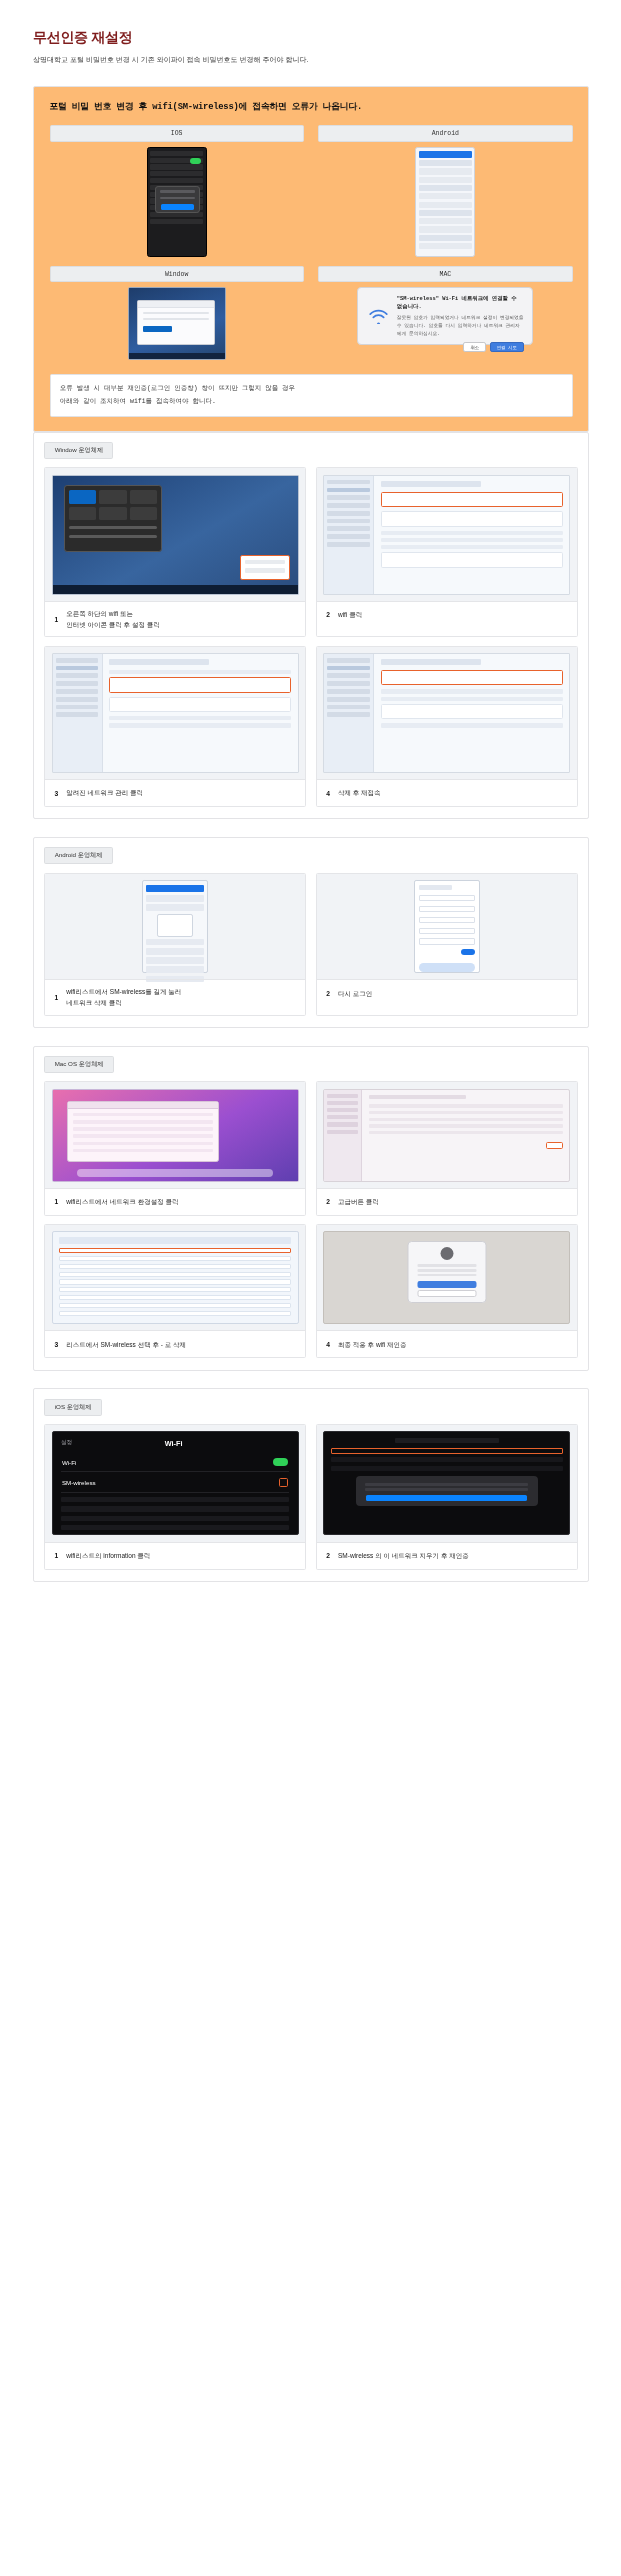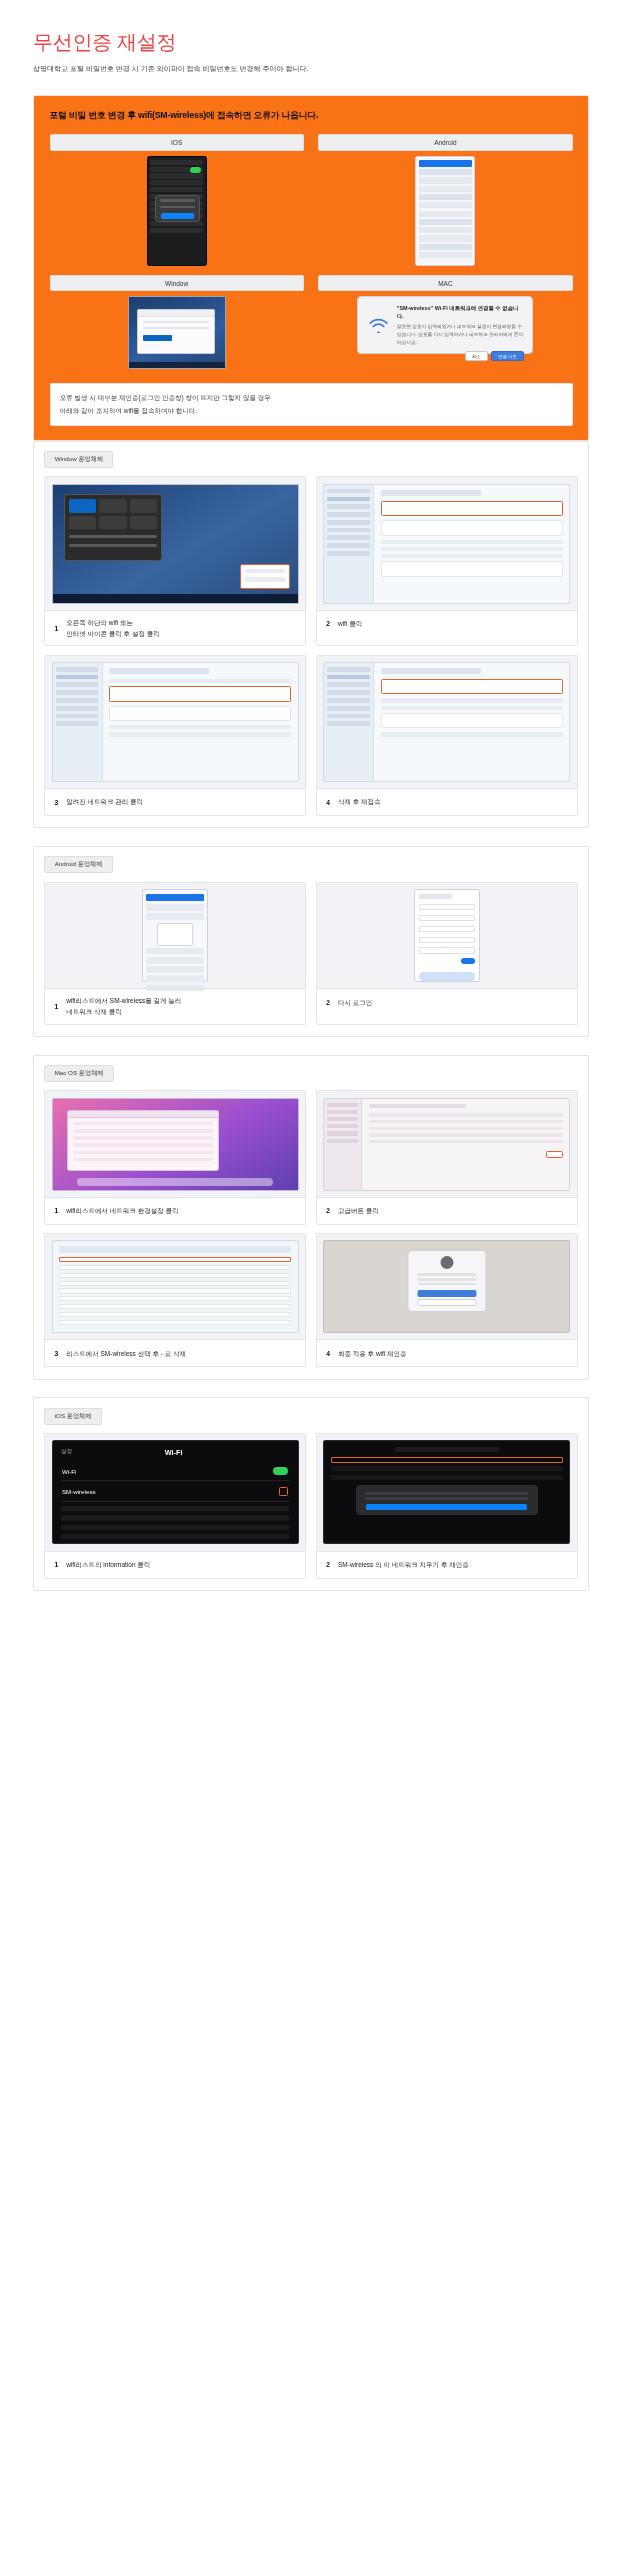--- a/index.html
+++ b/index.html
@@ -12,46 +12,47 @@
   .page {
     width: 622px;
     min-height: 2576px;
     margin: 0 auto;
     background: #fff;
     padding: 29px 33px 41px 33px;
   }
 
   
   .doc-title {
-    font-size: 20px;
-    font-weight: normal;
+    font-size: 14px;
+    font-weight: bold;
     letter-spacing: -0.3px;
     margin: 0 0 7.3px 0;
-    color: #ef4444;
+    color: #7f1d1d;
   }
   .doc-subtitle {
     font-size: 7px;
     color: #333;
     margin: 0 0 21px 0;
     line-height: 1.6;
   }
   .section-title {
     font-size: 10.4px;
     font-weight: bold;
     color: #111;
     margin: 23px 0 9.3px 0;
     letter-spacing: -0.3px;
   }
 
   
   .panel {
     border: 0.5px solid #e3e3e6;
     border-radius: 2.1px;
-    background: #f97316;
+    background: #fdba74;
     padding: 13.5px 15.5px 13.5px 15.5px;
+    font-family: Liberation Mono, monospace;
   }
   .panel-heading {
     font-size: 8.8px;
     font-weight: bold;
     color: #111;
     margin: 0 0 12.4px 0;
     letter-spacing: -0.2px;
   }
   .os-grid {
     display: grid;

